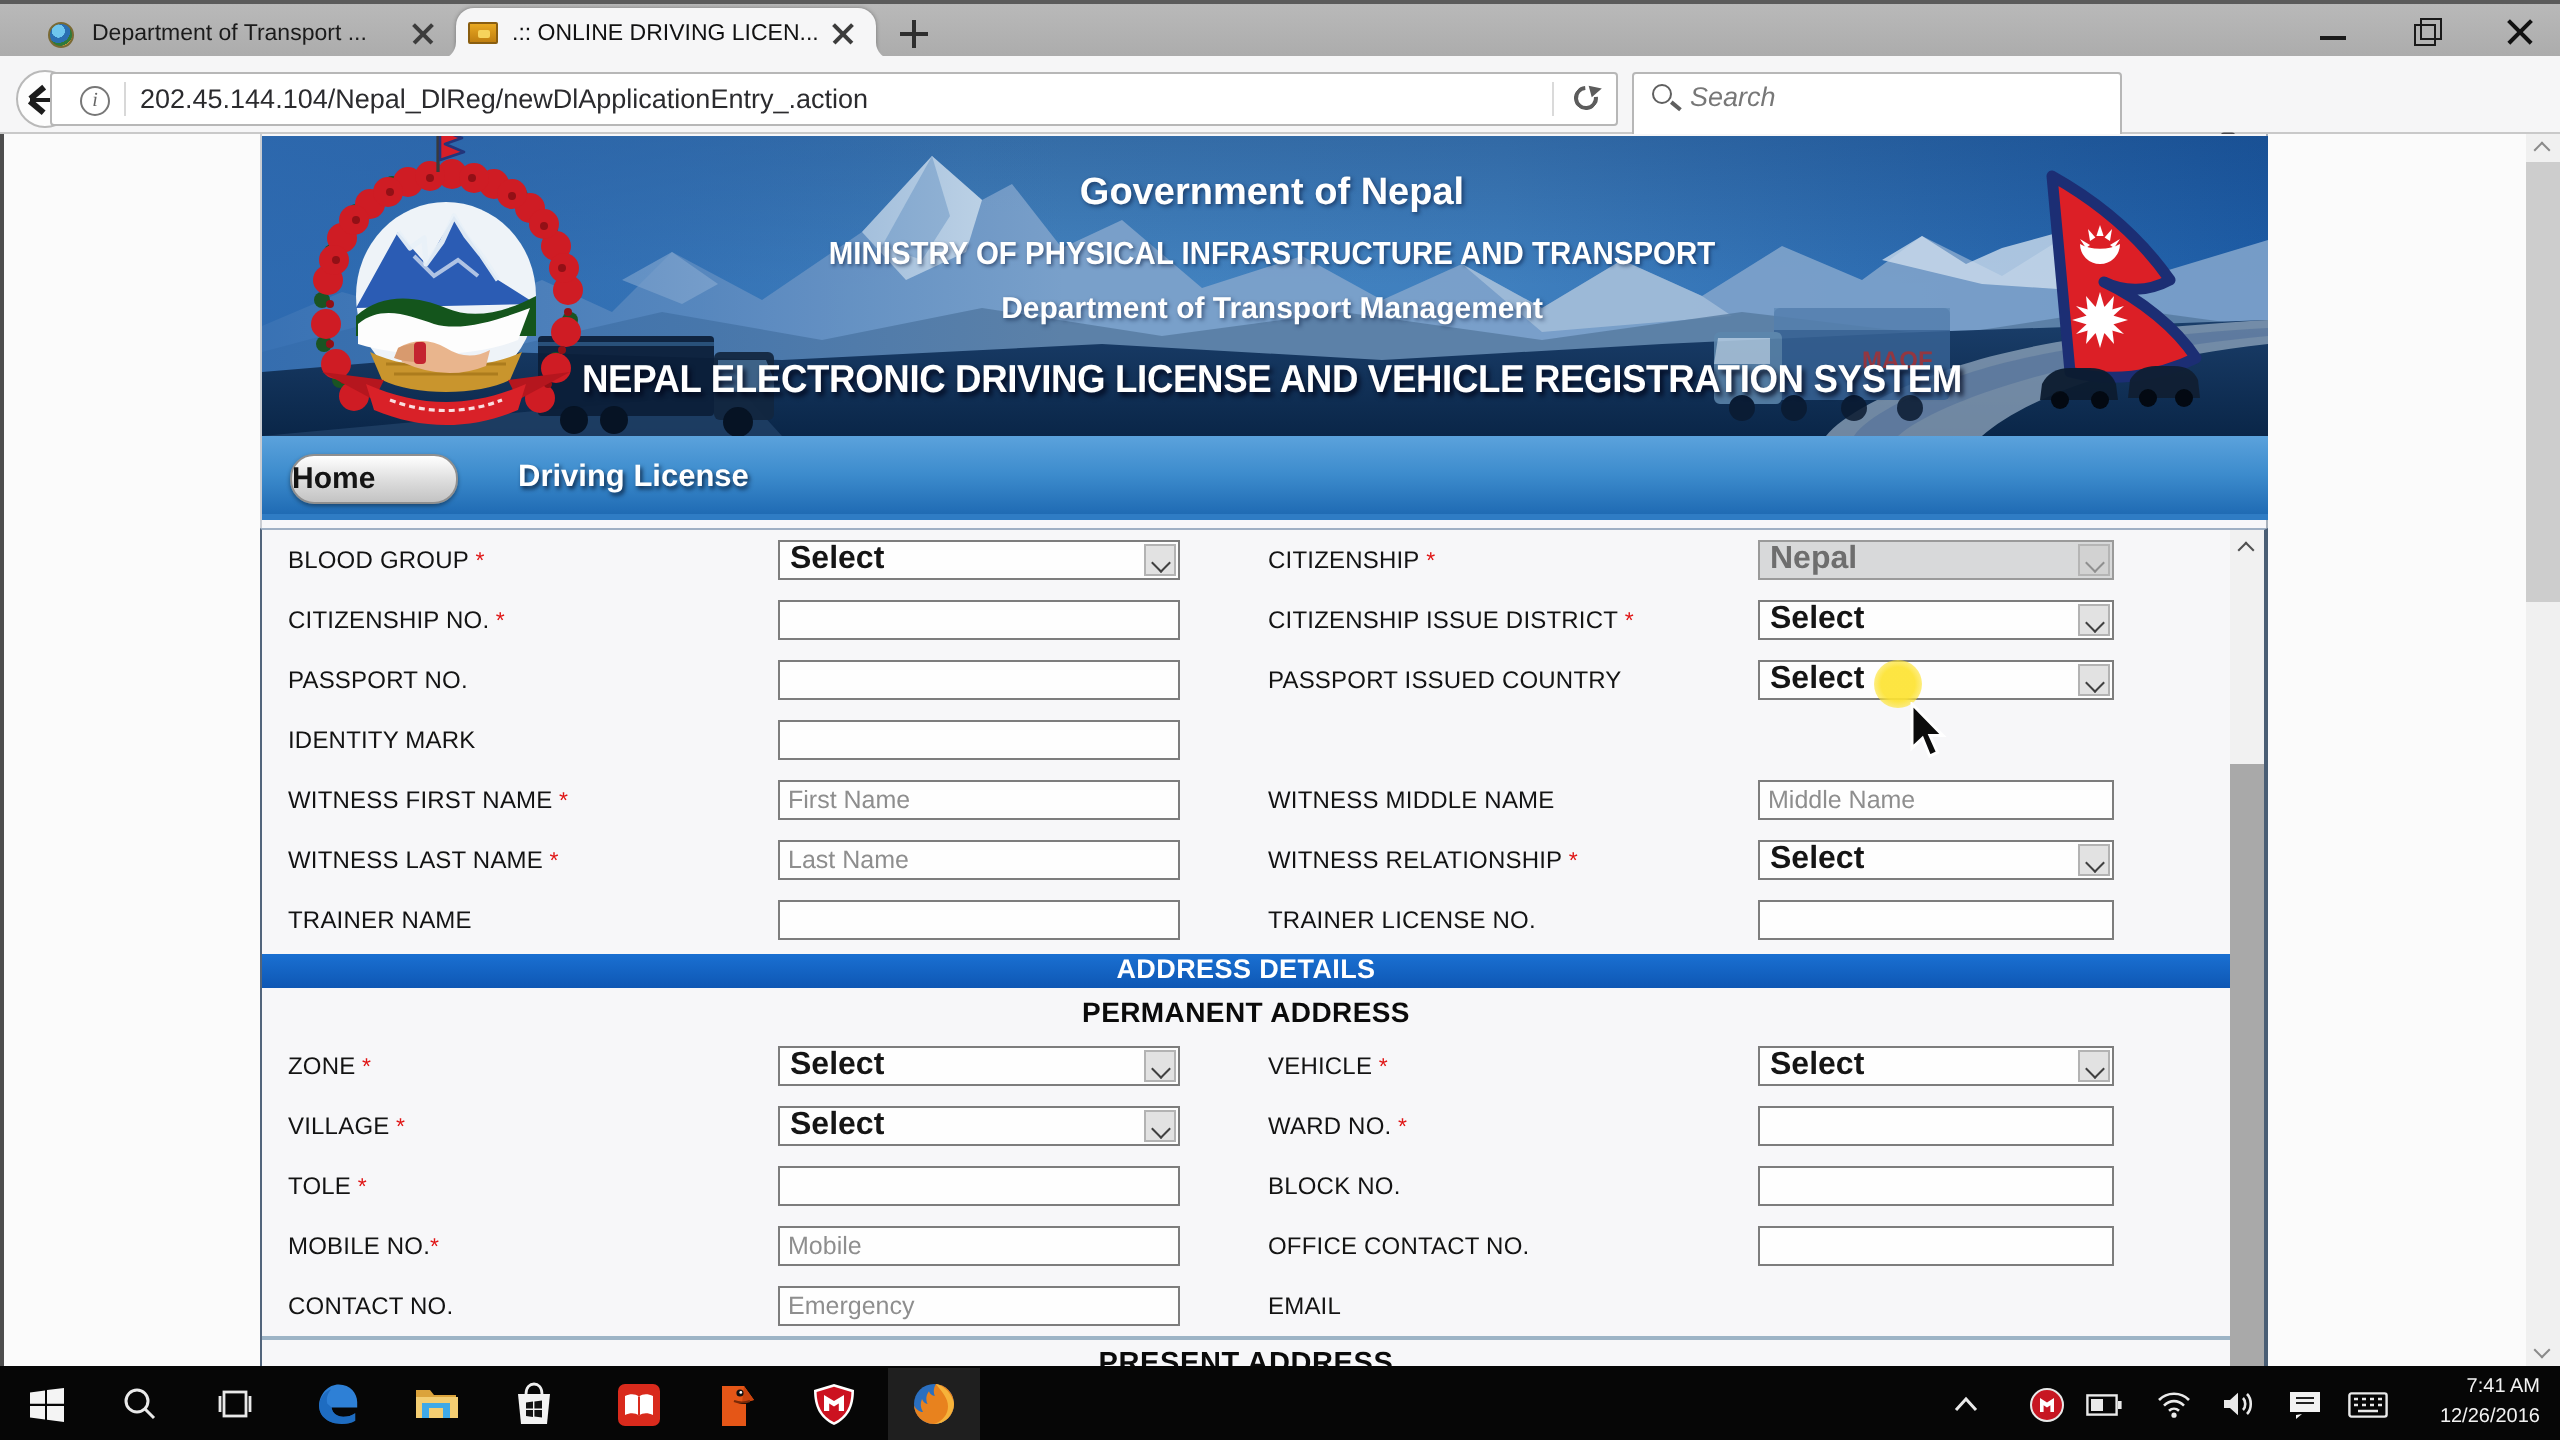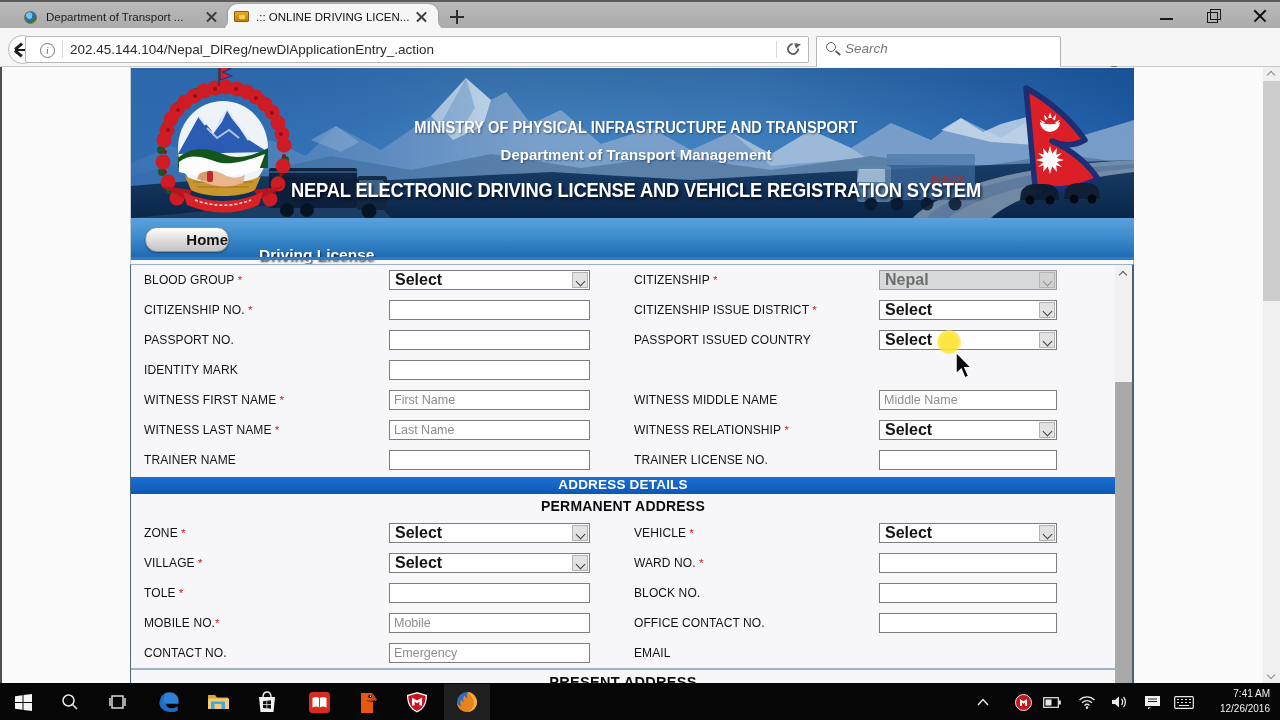--- a/index.html
+++ b/index.html
@@ -76,22 +76,22 @@
   .bt2 { top:51px; font-size:16px; transform:scaleX(.92); text-shadow:1px 1px 2px rgba(10,25,60,.55); }
   .bt3 { top:78px; font-size:15px; text-shadow:1px 1px 2px rgba(10,25,60,.55); }
   .bt4 { top:111px; font-size:19.5px; letter-spacing:-0.2px; transform:scaleX(.94); text-shadow:1.5px 2px 3px rgba(0,5,25,.85); }
 
   
   .navbar { position:absolute; left:0; top:151px; width:1003px; height:42px;
     background:linear-gradient(#5ba2dc 0%, #3d8ccd 45%, #1b66b0 100%); }
   .navbar:after { content:""; position:absolute; left:0; bottom:0; width:100%; height:3px; background:#2f7cc4; }
   .home-pill { position:absolute; left:14px; top:9px; width:84px; height:25px; border-radius:12px;
     background:linear-gradient(#ffffff,#dcdcdc 55%,#c3c3c3); border:1px solid #8f8f8f; box-shadow:0 1px 2px rgba(0,0,0,.4);
-    font-size:15px; font-weight:bold; color:#141414; text-align:right; line-height:23px; }
-  .nav-dl { position:absolute; left:128px; top:24px; font-size:15.5px; font-weight:bold; color:#fff; text-shadow:1px 1.5px 2px rgba(5,20,45,.8); line-height:26px; }
+    font-size:15px; font-weight:bold; color:#141414; text-align:left; line-height:23px; }
+  .nav-dl { position:absolute; left:128px; top:8px; font-size:15.5px; font-weight:bold; color:#fff; text-shadow:1px 1.5px 2px rgba(5,20,45,.8); line-height:26px; }
 
   
   .formarea { position:absolute; left:-1px; top:197px; width:1004px; height:420px; background:#f7f7f9; border-top:1px solid #9fb0c4; border-left:1px solid #52657c; border-right:2px solid #4a5e74; }
   .frow { position:absolute; left:0; width:984px; height:30px; }
   .flabel { position:absolute; top:50%; transform:translateY(-50%); font-size:12px; color:#131313; letter-spacing:.1px; white-space:nowrap; }
   .req { color:#e01515; font-size:11.5px; }
   .lab-l { left:13px; } .lab-r { left:503px; }
   .ffield { position:absolute; top:5px; height:20px; background:#fefefe; border:1px solid #7d7d7d; }
   .fld-l { left:258px; width:201px; } .fld-r { left:748px; width:178px; }
   .ffield input { position:absolute; left:0; top:0; width:100%; height:100%; border:0; outline:0; background:transparent;
@@ -397,20 +397,21 @@
 
           <g opacity="0.95">
             <path d="M890 124 q4 -8 14 -8 h10 q10 0 13 8 l1 8 h-39 Z" fill="#0c1c30"></path>
             <circle cx="899" cy="132" r="4.5" fill="#03080f"></circle>
               <circle cx="919" cy="132" r="4.5" fill="#03080f"></circle>
             <path d="M934 122 q4 -7 13 -7 h9 q9 0 12 7 l1 9 h-36 Z" fill="#101f33"></path>
             <circle cx="943" cy="131" r="4.5" fill="#03080f"></circle>
               <circle cx="961" cy="131" r="4.5" fill="#03080f"></circle>
           </g>
         </svg>
+        <div class="banner-text bt1">Government of Nepal</div>
         <div class="banner-text bt2">MINISTRY OF PHYSICAL INFRASTRUCTURE AND TRANSPORT</div>
         <div class="banner-text bt3">Department of Transport Management</div>
         <div class="banner-text bt4">NEPAL ELECTRONIC DRIVING LICENSE AND VEHICLE REGISTRATION SYSTEM</div>
       </div>
 
       <div class="navbar">
         <div class="home-pill">Home</div>
         <div class="nav-dl">Driving License</div>
       </div>
 

